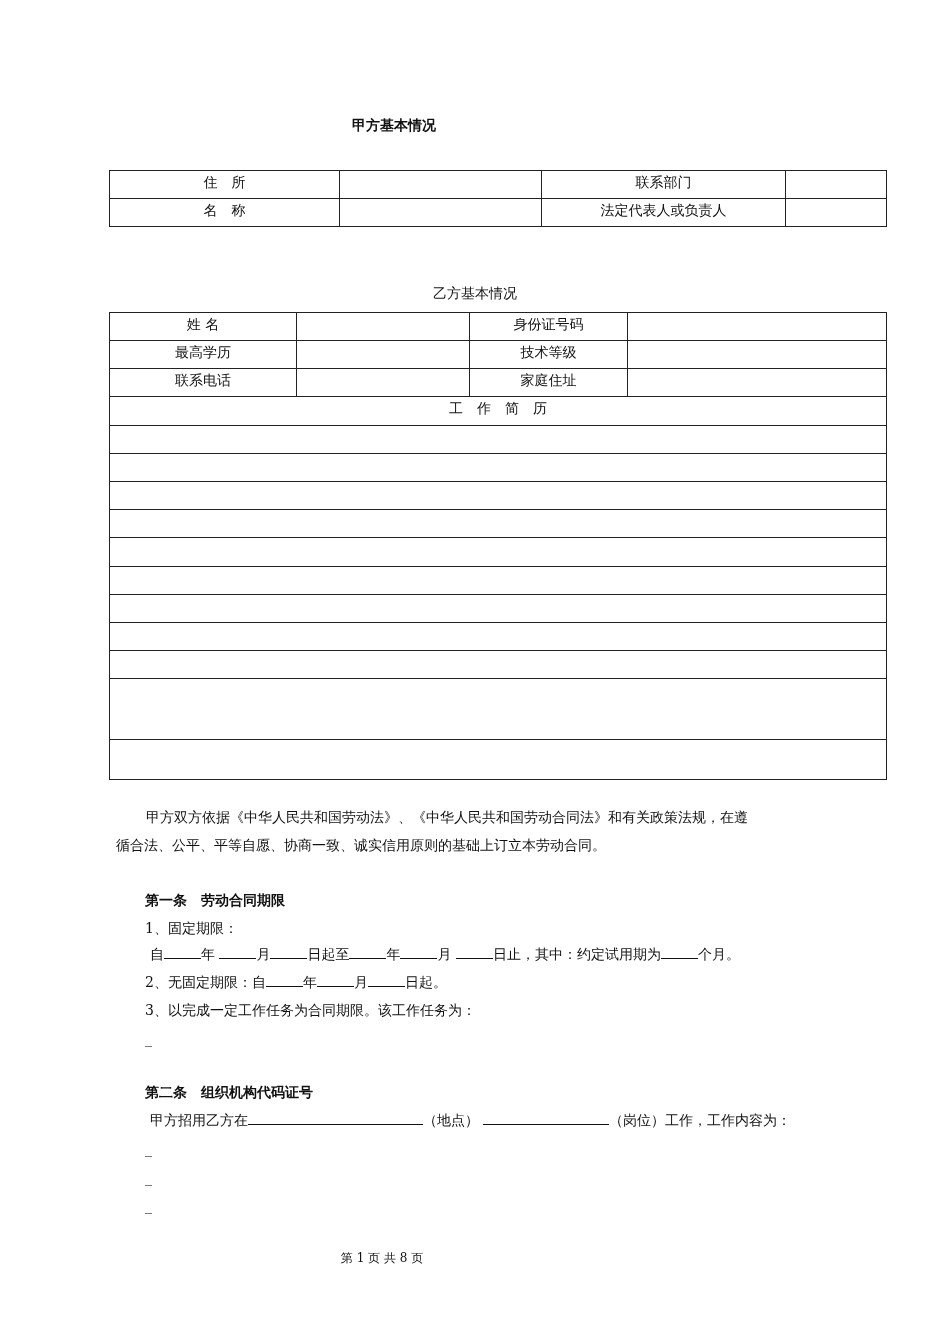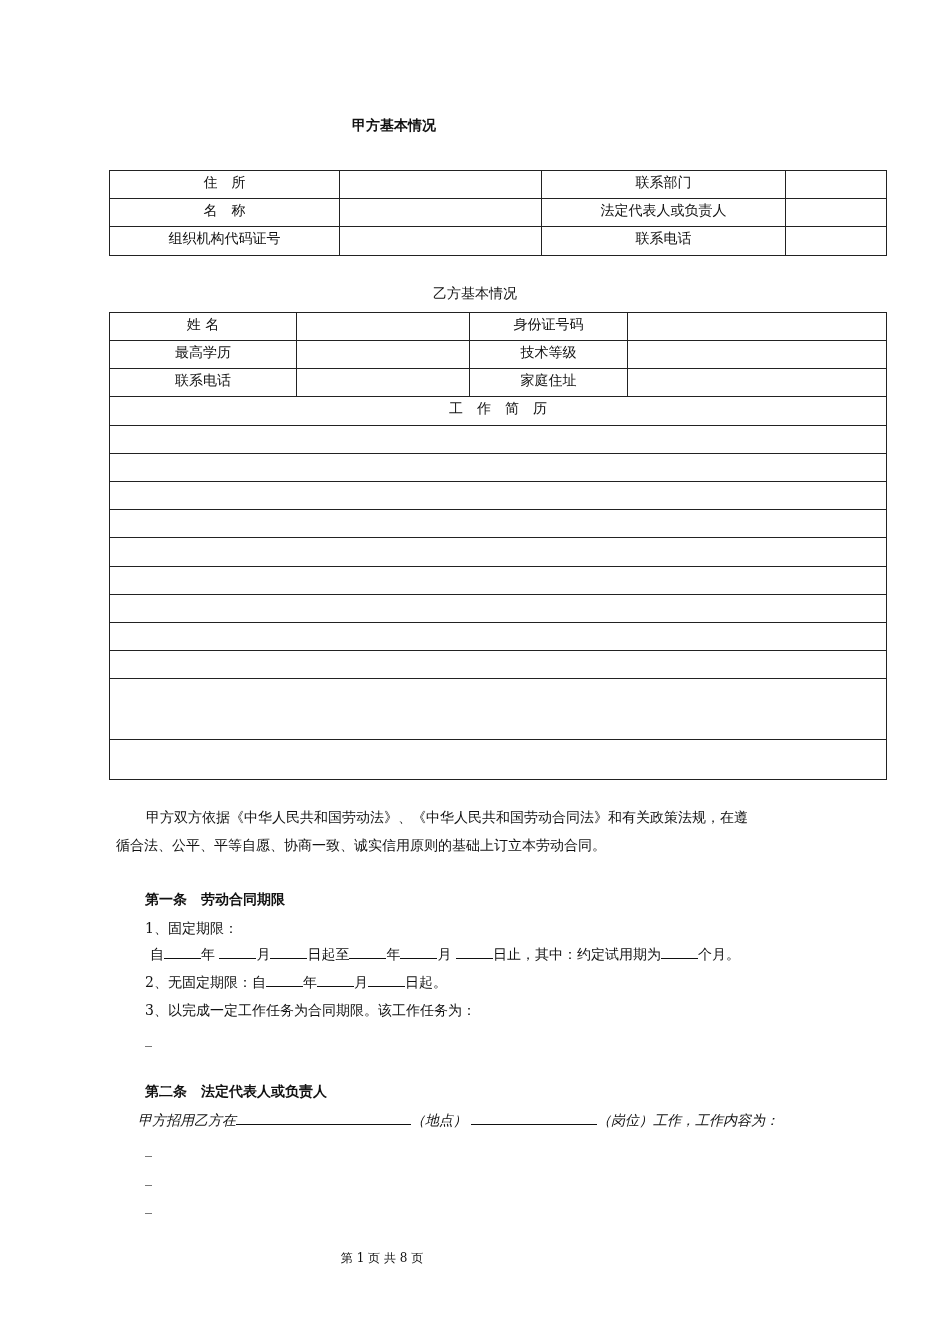--- a/index.html
+++ b/index.html
@@ -5,21 +5,21 @@
   html, body { margin:0; padding:0; background:#ffffff; }
   body { width:950px; height:1344px; position:relative; overflow:hidden;
          font-family: "DejaVu Serif", "Liberation Serif", serif; color:#111; }
   .abs { position:absolute; }
   .title { font-size:14px; font-weight:bold; text-align:center; width:788px; left:0; }
   .title2 { font-size:14px; text-align:center; width:950px; left:0; }
   table.grid { position:absolute; border-collapse:collapse; table-layout:fixed; }
   table.grid td { border:1px solid #222; font-size:14px; text-align:center; vertical-align:top;
                   padding:1px 0 0 0; line-height:20px; box-sizing:border-box; }
   .para { font-size:14px; line-height:28px; }
-  .bold { font-weight:bold;font-family:Liberation Serif, serif; }
+  .bold { font-weight:bold; }
   .blank { display:inline-block; border-bottom:1px solid #111; height:14px; vertical-align:baseline; }
   .footer { font-size:12px; text-align:center; width:764px; left:0; }
   .dash { font-size:14px; }
 </style>
 </head>
 <body>
 
 <div class="abs title" style="top:117px;">甲方基本情况</div>
 
 <table class="grid" style="left:109px; top:170px; width:777px;">
@@ -33,26 +33,20 @@
       <tr style="height:28px">
     <td>住　所</td>
     <td></td>
     <td>联系部门</td>
     <td></td>
   </tr>
   <tr style="height:28px">
     <td>名　称</td>
     <td></td>
     <td>法定代表人或负责人</td>
-    <td></td>
-  </tr>
-  <tr style="height:29px">
-    <td>组织机构代码证号</td>
-    <td></td>
-    <td>联系电话</td>
     <td></td>
   </tr>
 </tbody>
   </table>
 
 <div class="abs title2" style="top:285px;">乙方基本情况</div>
 
 <table class="grid" style="left:109px; top:312px; width:777px;">
   <colgroup>
       <col style="width:187px">
@@ -127,21 +121,21 @@
   <span>自</span><span class="blank" style="width:37px"></span><span>年</span>
   <span class="blank" style="width:37px"></span><span>月</span><span class="blank" style="width:37px"></span><span>日起至</span><span class="blank" style="width:37px"></span><span>年</span><span class="blank" style="width:37px"></span><span>月</span>
   <span class="blank" style="width:37px"></span><span>日止，其中：约定试用期为</span><span class="blank" style="width:37px"></span><span>个月。</span>
 </div>
 <div class="abs para" style="left:145px; top:968px; white-space:nowrap;">
   <span>2、无固定期限：自</span><span class="blank" style="width:37px"></span><span>年</span><span class="blank" style="width:37px"></span><span>月</span><span class="blank" style="width:37px"></span><span>日起。</span>
 </div>
 <div class="abs para" style="left:145px; top:996px;">3、以完成一定工作任务为合同期限。该工作任务为：</div>
 <div class="abs dash" style="left:145px; top:1030px;">_</div>
 
-<div class="abs para bold" style="left:145px; top:1078px;">第二条　法定代表人或负责人</div>
-<div class="abs para" style="left:138px; top:1106px; white-space:nowrap;font-style:italic;">
+<div class="abs para bold" style="left:145px; top:1078px;">第二条　组织机构代码证号</div>
+<div class="abs para" style="left:150px; top:1106px; white-space:nowrap;">
   <span>甲方招用乙方在</span><span class="blank" style="width:175px"></span><span>（地点）</span><span class="blank" style="width:126px; margin-left:4px"></span><span>（岗位）工作，工作内容为：</span>
 </div>
 <div class="abs dash" style="left:145px; top:1140px;">_</div>
 <div class="abs dash" style="left:145px; top:1169px;">_</div>
 <div class="abs dash" style="left:145px; top:1197px;">_</div>
 
 <div class="abs footer" style="top:1250px;">第 1 页  共 8 页</div>
 
 </body></html>

